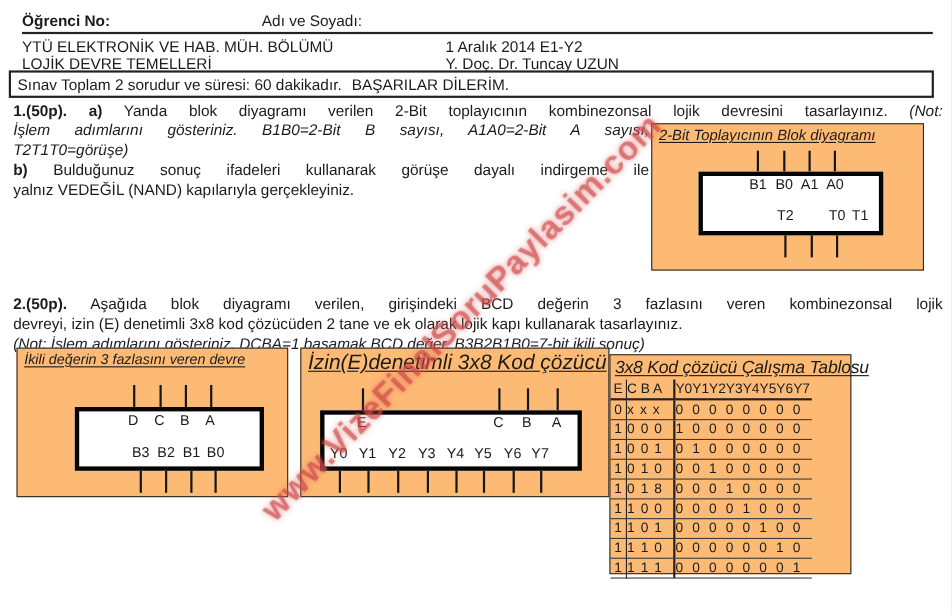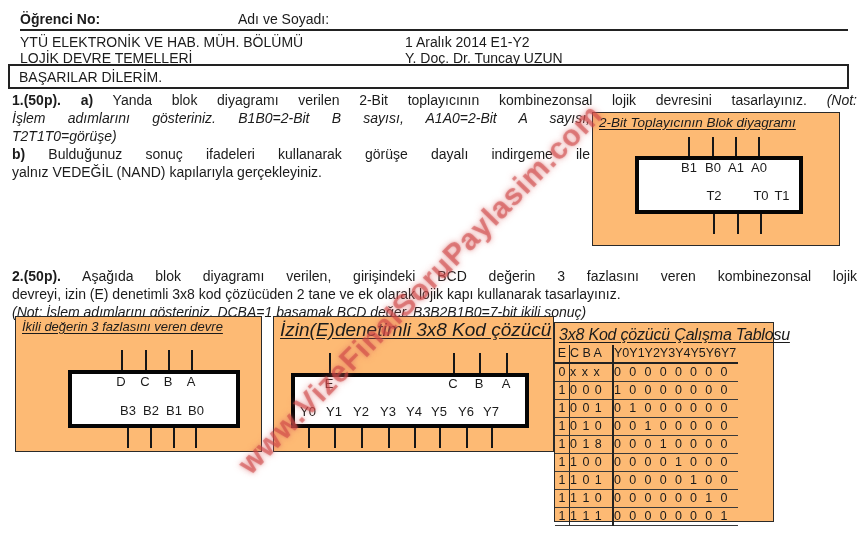--- a/index.html
+++ b/index.html
@@ -44,20 +44,21 @@
   <div class="abs t14" style="left:20px; top:10px;font-weight:bold;">Öğrenci No:</div>
   <div class="abs t14" style="left:238px; top:10px;">Adı ve Soyadı:</div>
   <div class="hline" style="left:20px; top:29px; width:828px;"></div>
 
   <div class="abs t14" style="left:20px; top:33px;">YTÜ ELEKTRONİK VE HAB. MÜH. BÖLÜMÜ</div>
   <div class="abs t14" style="left:405px; top:33px;">1 Aralık 2014 E1-Y2</div>
   <div class="abs t14" style="left:20px; top:49px;">LOJİK DEVRE TEMELLERİ</div>
   <div class="abs t14" style="left:405px; top:49px;">Y. Doç. Dr. Tuncay UZUN</div>
 
   <div class="examblock" style="left:8px; top:64px; width:837px; height:21px;">
+    <span style="margin-left:6px;">Sınav Toplam 2 sorudur ve süresi: 60 dakikadır.</span>
     <span style="margin-left:9px;">BAŞARILAR DİLERİM.</span>
   </div>
 
   <div class="abs t14 just" style="left:12px; top:91px; width:845px;">
     <span class="b">1.(50p).</span>
     <span class="b">a)</span>
     <span>Yanda blok diyagramı verilen 2-Bit toplayıcının kombinezonsal lojik devresini tasarlayınız.</span>
     <span class="it">(Not:</span>
   </div>
   <div class="abs t14 just it" style="left:12px; top:109px; width:578px;">İşlem adımlarını gösteriniz. B1B0=2-Bit B sayısı, A1A0=2-Bit A sayısı,</div>

